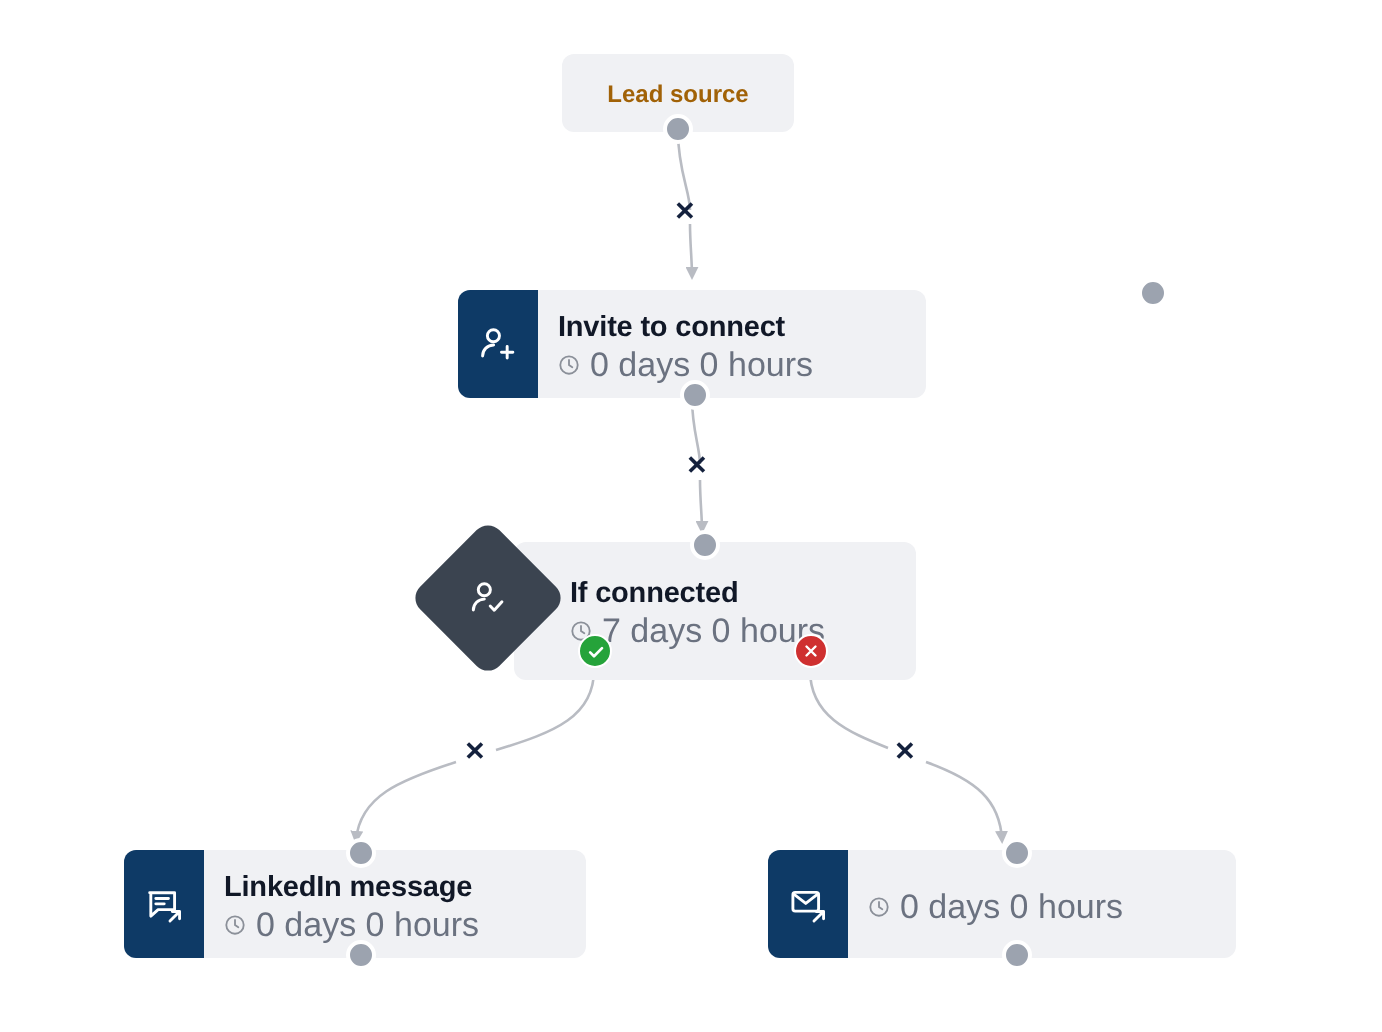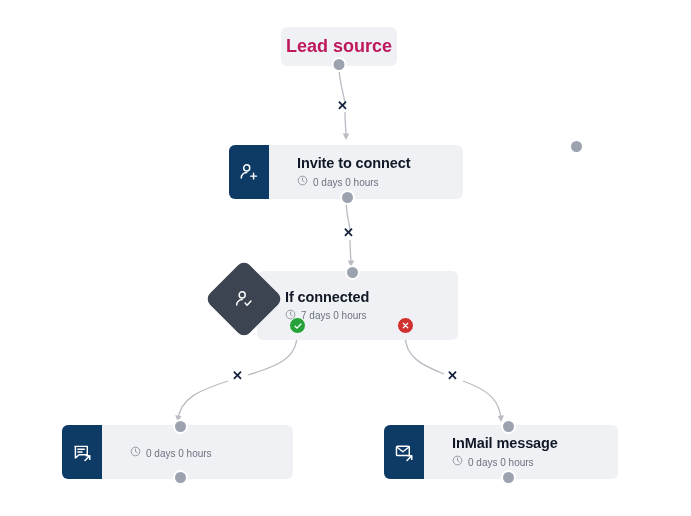--- a/index.html
+++ b/index.html
@@ -51,42 +51,42 @@
     display: flex;
     align-items: center;
     justify-content: center;
     color: #ffffff;
   }
   .node-body {
     flex: 1 1 auto;
     display: flex;
     flex-direction: column;
     justify-content: center;
-    padding-left: 28px;
+    padding-left: 10px;
   }
   .node-title {
     font-size: 14.5px;
     font-weight: bold;
     color: #111827;
     line-height: 18px;
     letter-spacing: -0.1px;
   }
   .node-sub {
     display: flex;
     align-items: center;
     gap: 5px;
     margin-top: 3px;
-    font-size: 10px;
+    font-size: 17px;
     color: #6b7280;
     line-height: 14px;
   }
   .plain-title {
-    font-size: 18px;
+    font-size: 12px;
     font-weight: bold;
-    color: #be185d;
+    color: #a16207;
   }
 
   
   .handle {
     position: absolute;
     width: 11px;
     height: 11px;
     border-radius: 50%;
     background: #9ca3af;
     border: 2px solid #ffffff;
@@ -243,20 +243,21 @@
 
   <div class="node" style="left:62px; top:425px; width:231px; height:54px;">
     <div class="icon-box">
       <svg width="23" height="23" viewBox="0 0 24 24" fill="none" stroke="#ffffff" stroke-width="1.5" stroke-linecap="round" stroke-linejoin="round">
         <path d="M4 5.6 h13 v8.8 H8.4 L4.6 17.8 V5.6 z"></path>
         <path d="M7.2 8.6 h6.6 M7.2 11.4 h4.4"></path>
         <path d="M14.6 20.4 l5 -5 M15.8 15.4 h3.8 v3.8"></path>
       </svg>
     </div>
     <div class="node-body">
+      <div class="node-title">LinkedIn message</div>
       <div class="node-sub">
         <span>
           <svg width="11" height="11" viewBox="0 0 24 24" fill="none" stroke="#8b9099" stroke-width="2">
             <circle cx="12" cy="12" r="9.5"></circle>
             <path d="M12 6.5 V12 l3.6 2.4" stroke-linecap="round"></path>
           </svg>
         </span>
         <span>0 days 0 hours</span>
       </div>
     </div>
@@ -266,21 +267,20 @@
 
   <div class="node" style="left:384px; top:425px; width:234px; height:54px;">
     <div class="icon-box">
       <svg width="23" height="23" viewBox="0 0 24 24" fill="none" stroke="#ffffff" stroke-width="1.5" stroke-linecap="round" stroke-linejoin="round">
         <rect x="3.6" y="5.4" width="13.4" height="9.8" rx="1.2"></rect>
         <path d="M3.9 6.2 L10.3 11.2 L16.7 6.2"></path>
         <path d="M14.6 20.4 l5 -5 M15.8 15.4 h3.8 v3.8"></path>
       </svg>
     </div>
     <div class="node-body">
-      <div class="node-title">InMail message</div>
       <div class="node-sub">
         <span>
           <svg width="11" height="11" viewBox="0 0 24 24" fill="none" stroke="#8b9099" stroke-width="2">
             <circle cx="12" cy="12" r="9.5"></circle>
             <path d="M12 6.5 V12 l3.6 2.4" stroke-linecap="round"></path>
           </svg>
         </span>
         <span>0 days 0 hours</span>
       </div>
     </div>

